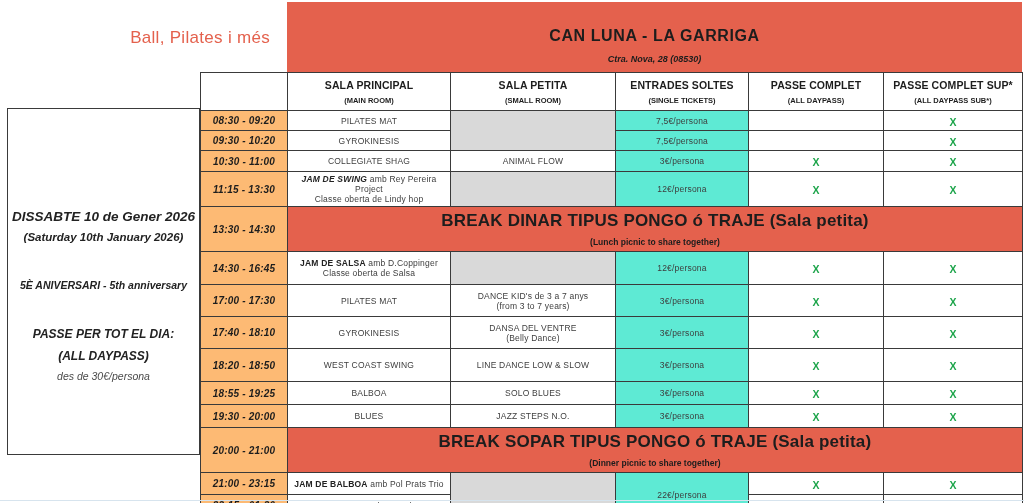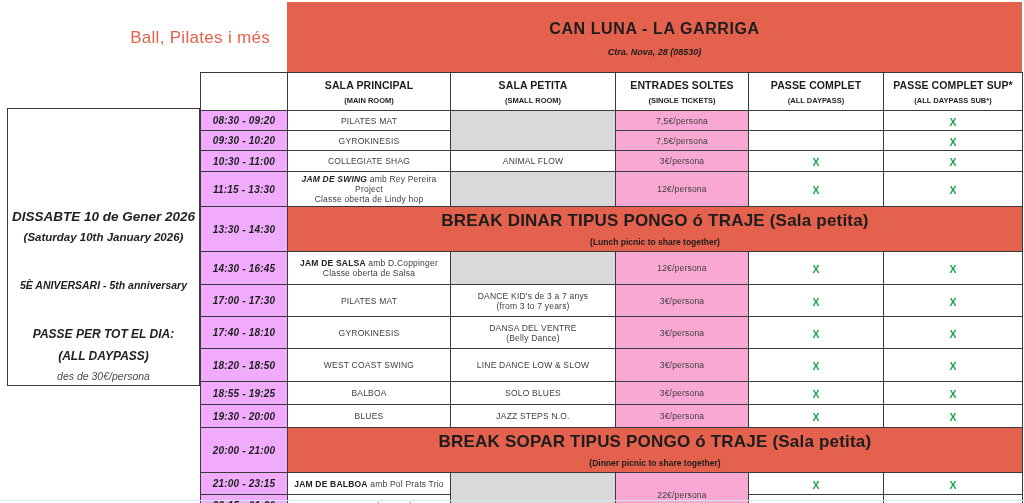--- a/index.html
+++ b/index.html
@@ -20,52 +20,52 @@
   .logo-block{position:absolute;left:14px;top:22px;width:258px;}
   .logo-word{font-size:37px;line-height:1;letter-spacing:3px;color:var(--logo-gray);
     font-weight:400;white-space:nowrap;}
   .logo-word .slash{color:var(--accent);font-weight:500;}
   .logo-tagline{margin-top:6px;text-align:right;padding-right:2px;font-size:17px;
     color:var(--accent);font-weight:500;letter-spacing:0.3px;}
 
   
   .banner{position:absolute;left:287px;top:2px;width:735px;height:70px;background:var(--accent);
     display:flex;flex-direction:column;align-items:center;justify-content:flex-start;
-    padding-top:18px;color:var(--ink);}
+    padding-top:25px;color:var(--ink);}
   .banner-title{font-size:16px;font-weight:bold;letter-spacing:0.6px;}
   .banner-address{margin-top:9px;font-size:9px;font-style:italic;font-weight:600;}
 
   
-  .side-box{position:absolute;left:7px;top:108px;width:193px;height:278px;
+  .side-box{position:absolute;left:7px;top:108px;width:193px;height:347px;
     border:1px solid var(--border);text-align:center;color:#222;}
   .sb-date{margin-top:100px;font-size:13.5px;font-weight:bold;font-style:italic;}
   .sb-date-en{margin-top:7px;font-size:11.5px;font-weight:bold;font-style:italic;}
   .sb-anniv{margin-top:36px;font-size:10.5px;font-weight:bold;font-style:italic;}
   .sb-pass-title{margin-top:36px;font-size:12px;font-weight:bold;font-style:italic;}
   .sb-pass-sub{margin-top:8px;font-size:12px;font-weight:bold;font-style:italic;}
   .sb-pass-price{margin-top:7px;font-size:10.5px;font-style:italic;color:#4a4a4a;}
 
   
   table.schedule{position:absolute;left:200px;top:72px;width:822px;
     border-collapse:collapse;table-layout:fixed;}
   table.schedule th,table.schedule td{border:1px solid var(--border);
     vertical-align:middle;text-align:center;overflow:hidden;}
   thead tr{height:38px;}
   th.ghost{border:none;background:#fff;}
   .head-cell{background:#fff;}
   .col-label{font-size:10.5px;font-weight:bold;color:var(--ink);letter-spacing:0.1px;}
   .col-sub{margin-top:5px;font-size:7.5px;font-weight:bold;color:var(--ink);}
   .time-cell{font-size:10px;font-weight:bold;font-style:italic;color:var(--ink);
-    background:#f0abfc;letter-spacing:0.2px;}
+    background:#fdba74;letter-spacing:0.2px;}
   .event-cell{font-size:8.5px;color:var(--ink-soft);background:#fff;
     padding:2px 4px;letter-spacing:0.2px;}
   .event-line + .event-line{}
   .seg-bold{font-weight:bold;color:#222;}
   .seg-italic{font-style:italic;}
-  .price-cell{font-size:8.5px;color:var(--ink-soft);background:#f9a8d4;letter-spacing:0.2px;}
+  .price-cell{font-size:8.5px;color:var(--ink-soft);background:#5eead4;letter-spacing:0.2px;}
   .gray-cell{background:var(--gray);}
   .check-cell{background:#fff;}
   .check{color:var(--green);font-weight:800;font-size:10.5px;}
   .break-cell{background:var(--accent);color:var(--ink);padding:4px 6px;}
   .break-line1{font-size:17px;font-weight:bold;letter-spacing:0.2px;}
   .break-line2{margin-top:6px;font-size:8.5px;font-weight:bold;}
 
   .bottom-hairline{position:absolute;left:0;top:500px;width:1024px;height:1px;
     background:#d7e4ee;}
 </style>

